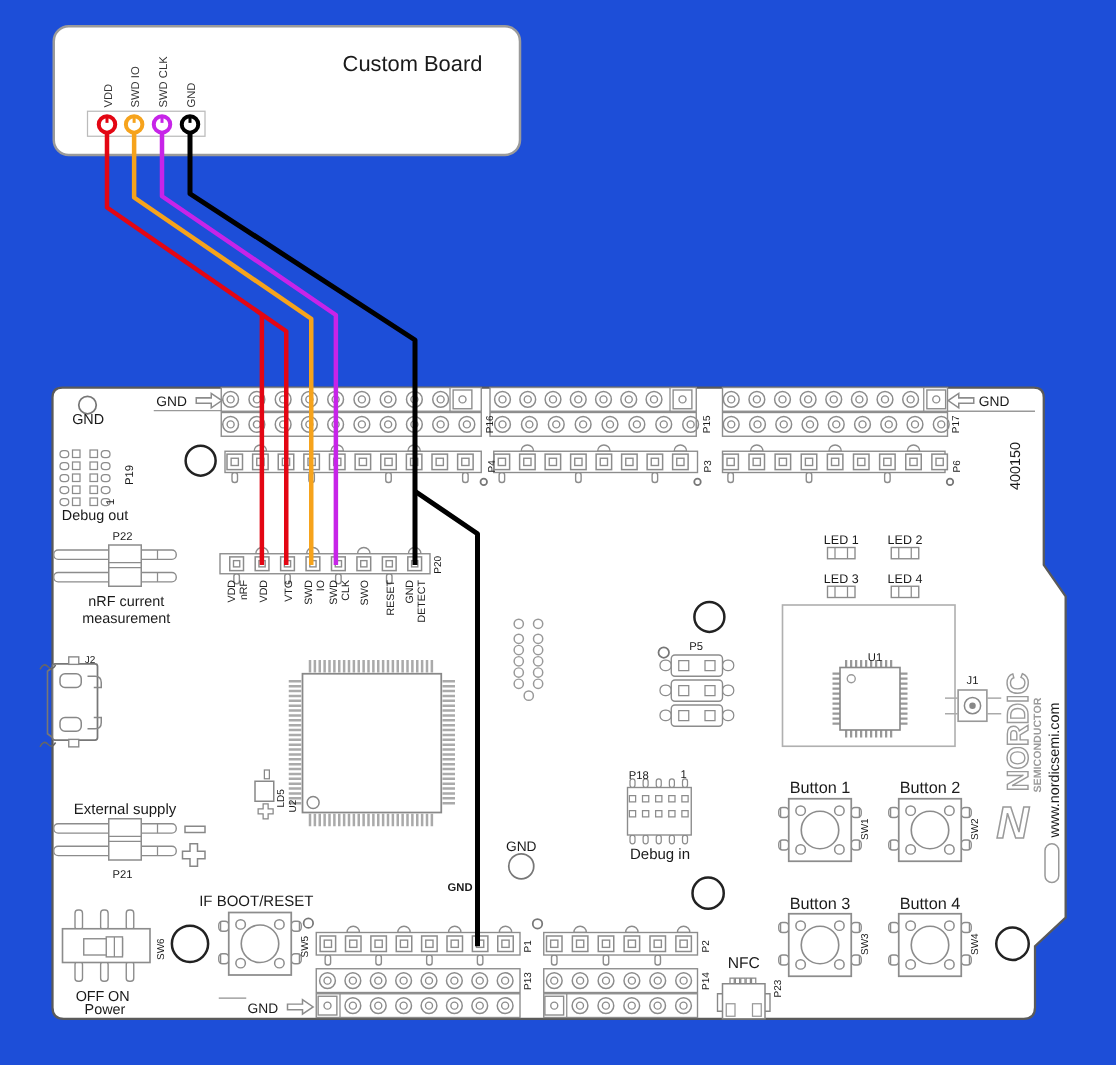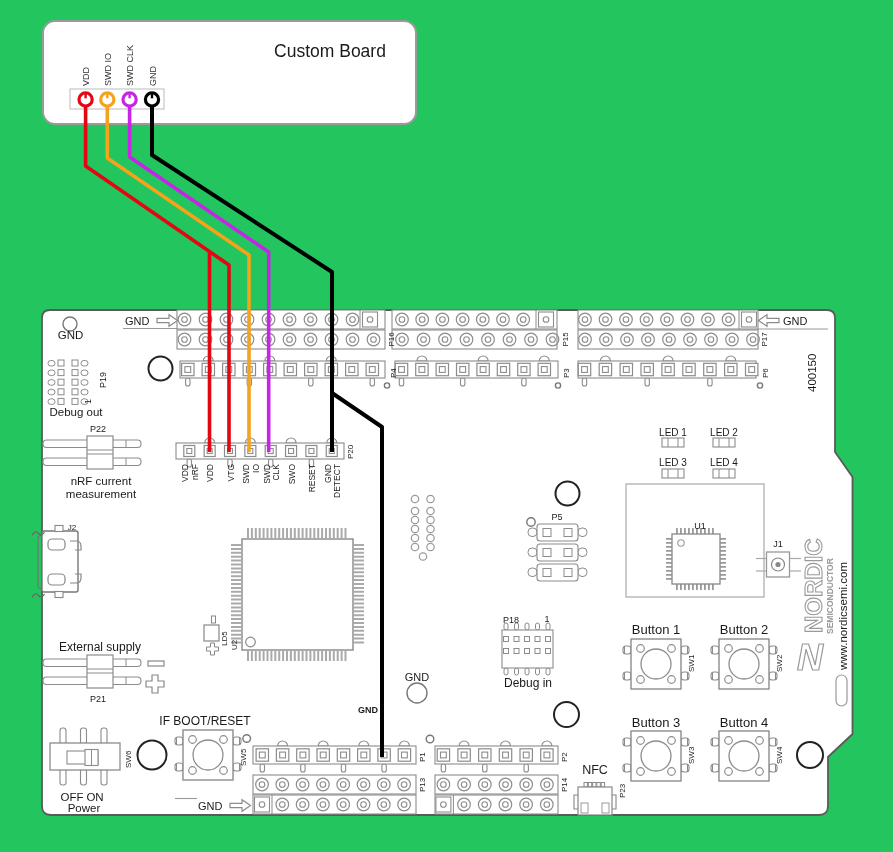--- a/index.html
+++ b/index.html
@@ -1,16 +1,16 @@
 <!DOCTYPE html>
 <html><head>
 <meta charset="utf-8">
 <style>
 html,body{margin:0;padding:0;background:#fff;}
-#stage{position:relative;width:893px;height:852px;background:#22c55e;overflow:hidden;}
+#stage{position:relative;width:893px;height:852px;background:#1d4ed8;overflow:hidden;}
 svg text{font-family:"Liberation Sans",sans-serif;}
 </style>
 </head>
 <body>
 <div id="stage"><svg width="893" height="852" viewBox="0 0 893 852">
       <rect x="43" y="21" width="373" height="103" rx="12" fill="#fff" stroke="#9a9a9a" stroke-width="2"></rect>
       <text x="330" y="57" font-size="17.5" text-anchor="middle" fill="#1a1a1a">Custom Board</text>
       <rect x="70" y="89" width="94" height="20" fill="none" stroke="#bbb" stroke-width="1"></rect>
       <text x="89.19999999999999" y="86" font-size="9" text-anchor="start" fill="#333" transform="rotate(-90 89.19999999999999 86)">VDD</text>
       <text x="110.89999999999999" y="86" font-size="9" text-anchor="start" fill="#333" transform="rotate(-90 110.89999999999999 86)">SWD IO</text>

